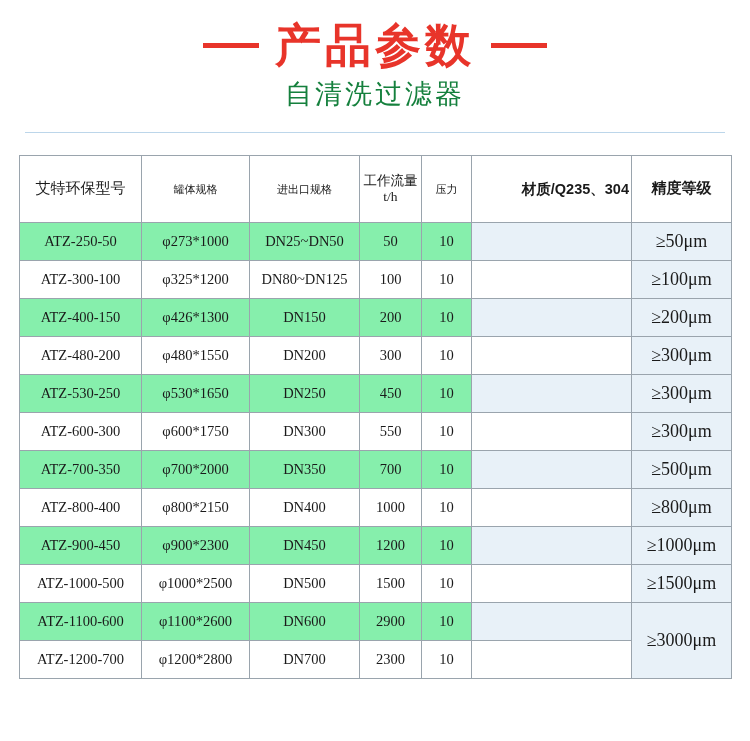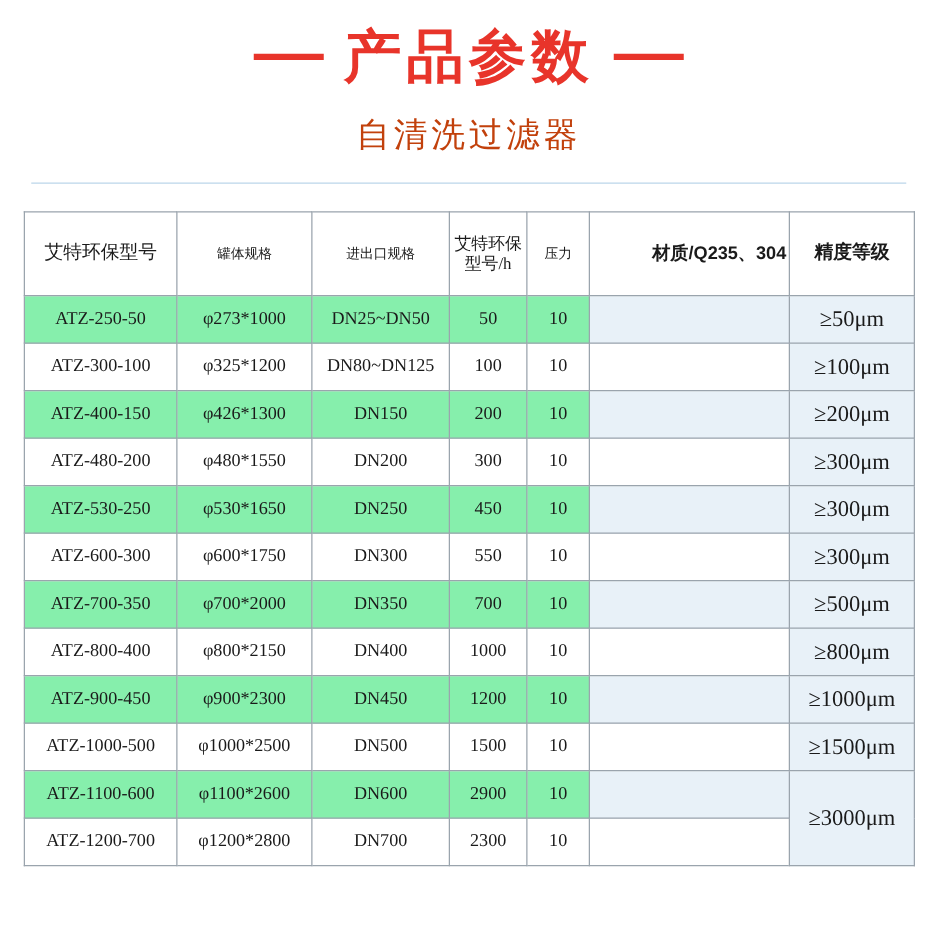--- a/index.html
+++ b/index.html
@@ -39,24 +39,24 @@
   }
   .main-title {
     font-family: "Liberation Sans", "DejaVu Sans", sans-serif;
     font-size: 46px;
     font-weight: bold;
     color: #e8342a;
     letter-spacing: 4px;
     line-height: 1;
   }
   .sub-title {
-    margin-top: 22px;
+    margin-top: 8px;
     font-family: "Liberation Sans", "DejaVu Sans", sans-serif;
     font-size: 27px;
-    color: #c2410c;
+    color: #15803d;
     letter-spacing: 3px;
   }
   .divider {
     margin: 20px auto 0 auto;
     width: 700px;
     height: 1px;
     background: #bcd6ea;
   }
 
   
@@ -155,21 +155,21 @@
         <col class="col-flow">
         <col class="col-press">
         <col class="col-mat">
         <col class="col-grade">
       </colgroup>
       <thead>
         <tr>
           <th class="model-head">艾特环保型号</th>
           <th>罐体规格</th>
           <th>进出口规格</th>
-          <th class="flow-head">艾特环保型号/h</th>
+          <th class="flow-head">工作流量t/h</th>
           <th>压力</th>
           <th class="material-head">材质/Q235、304</th>
           <th class="grade-head">精度等级</th>
         </tr>
       </thead>
       <tbody>
 
         <tr class="alt">
           <td>ATZ-250-50</td>
           <td>φ273*1000</td>

